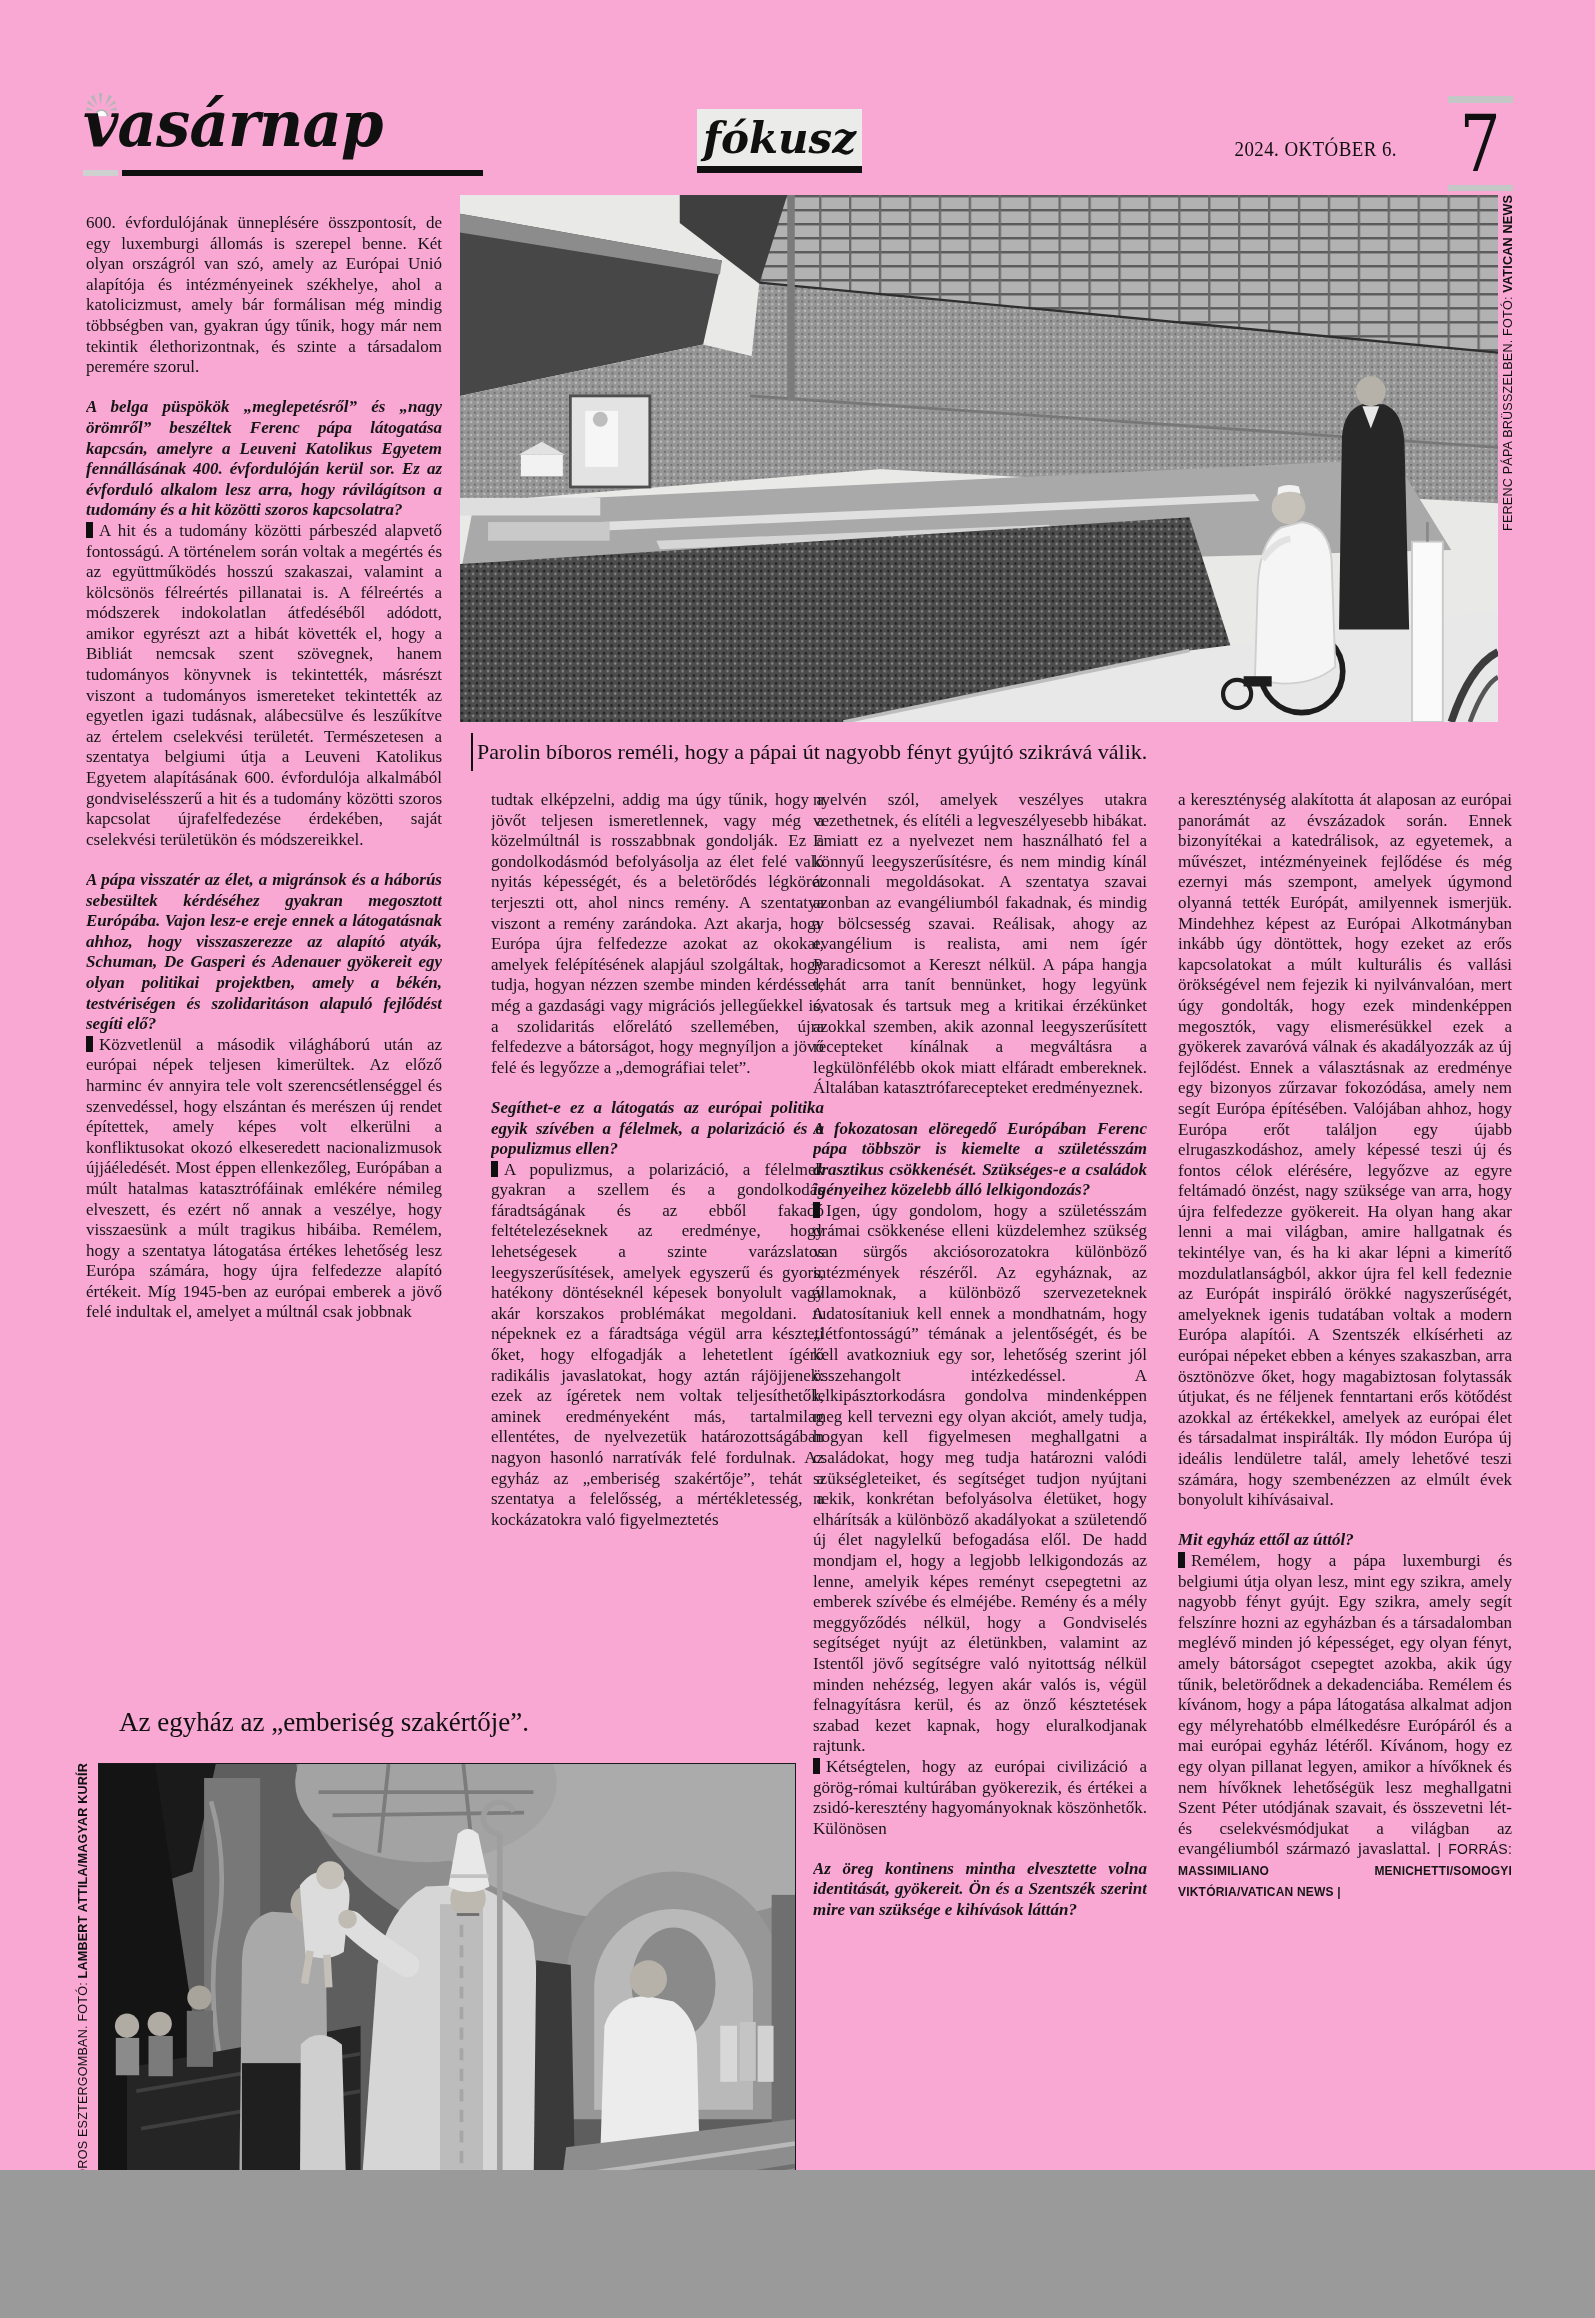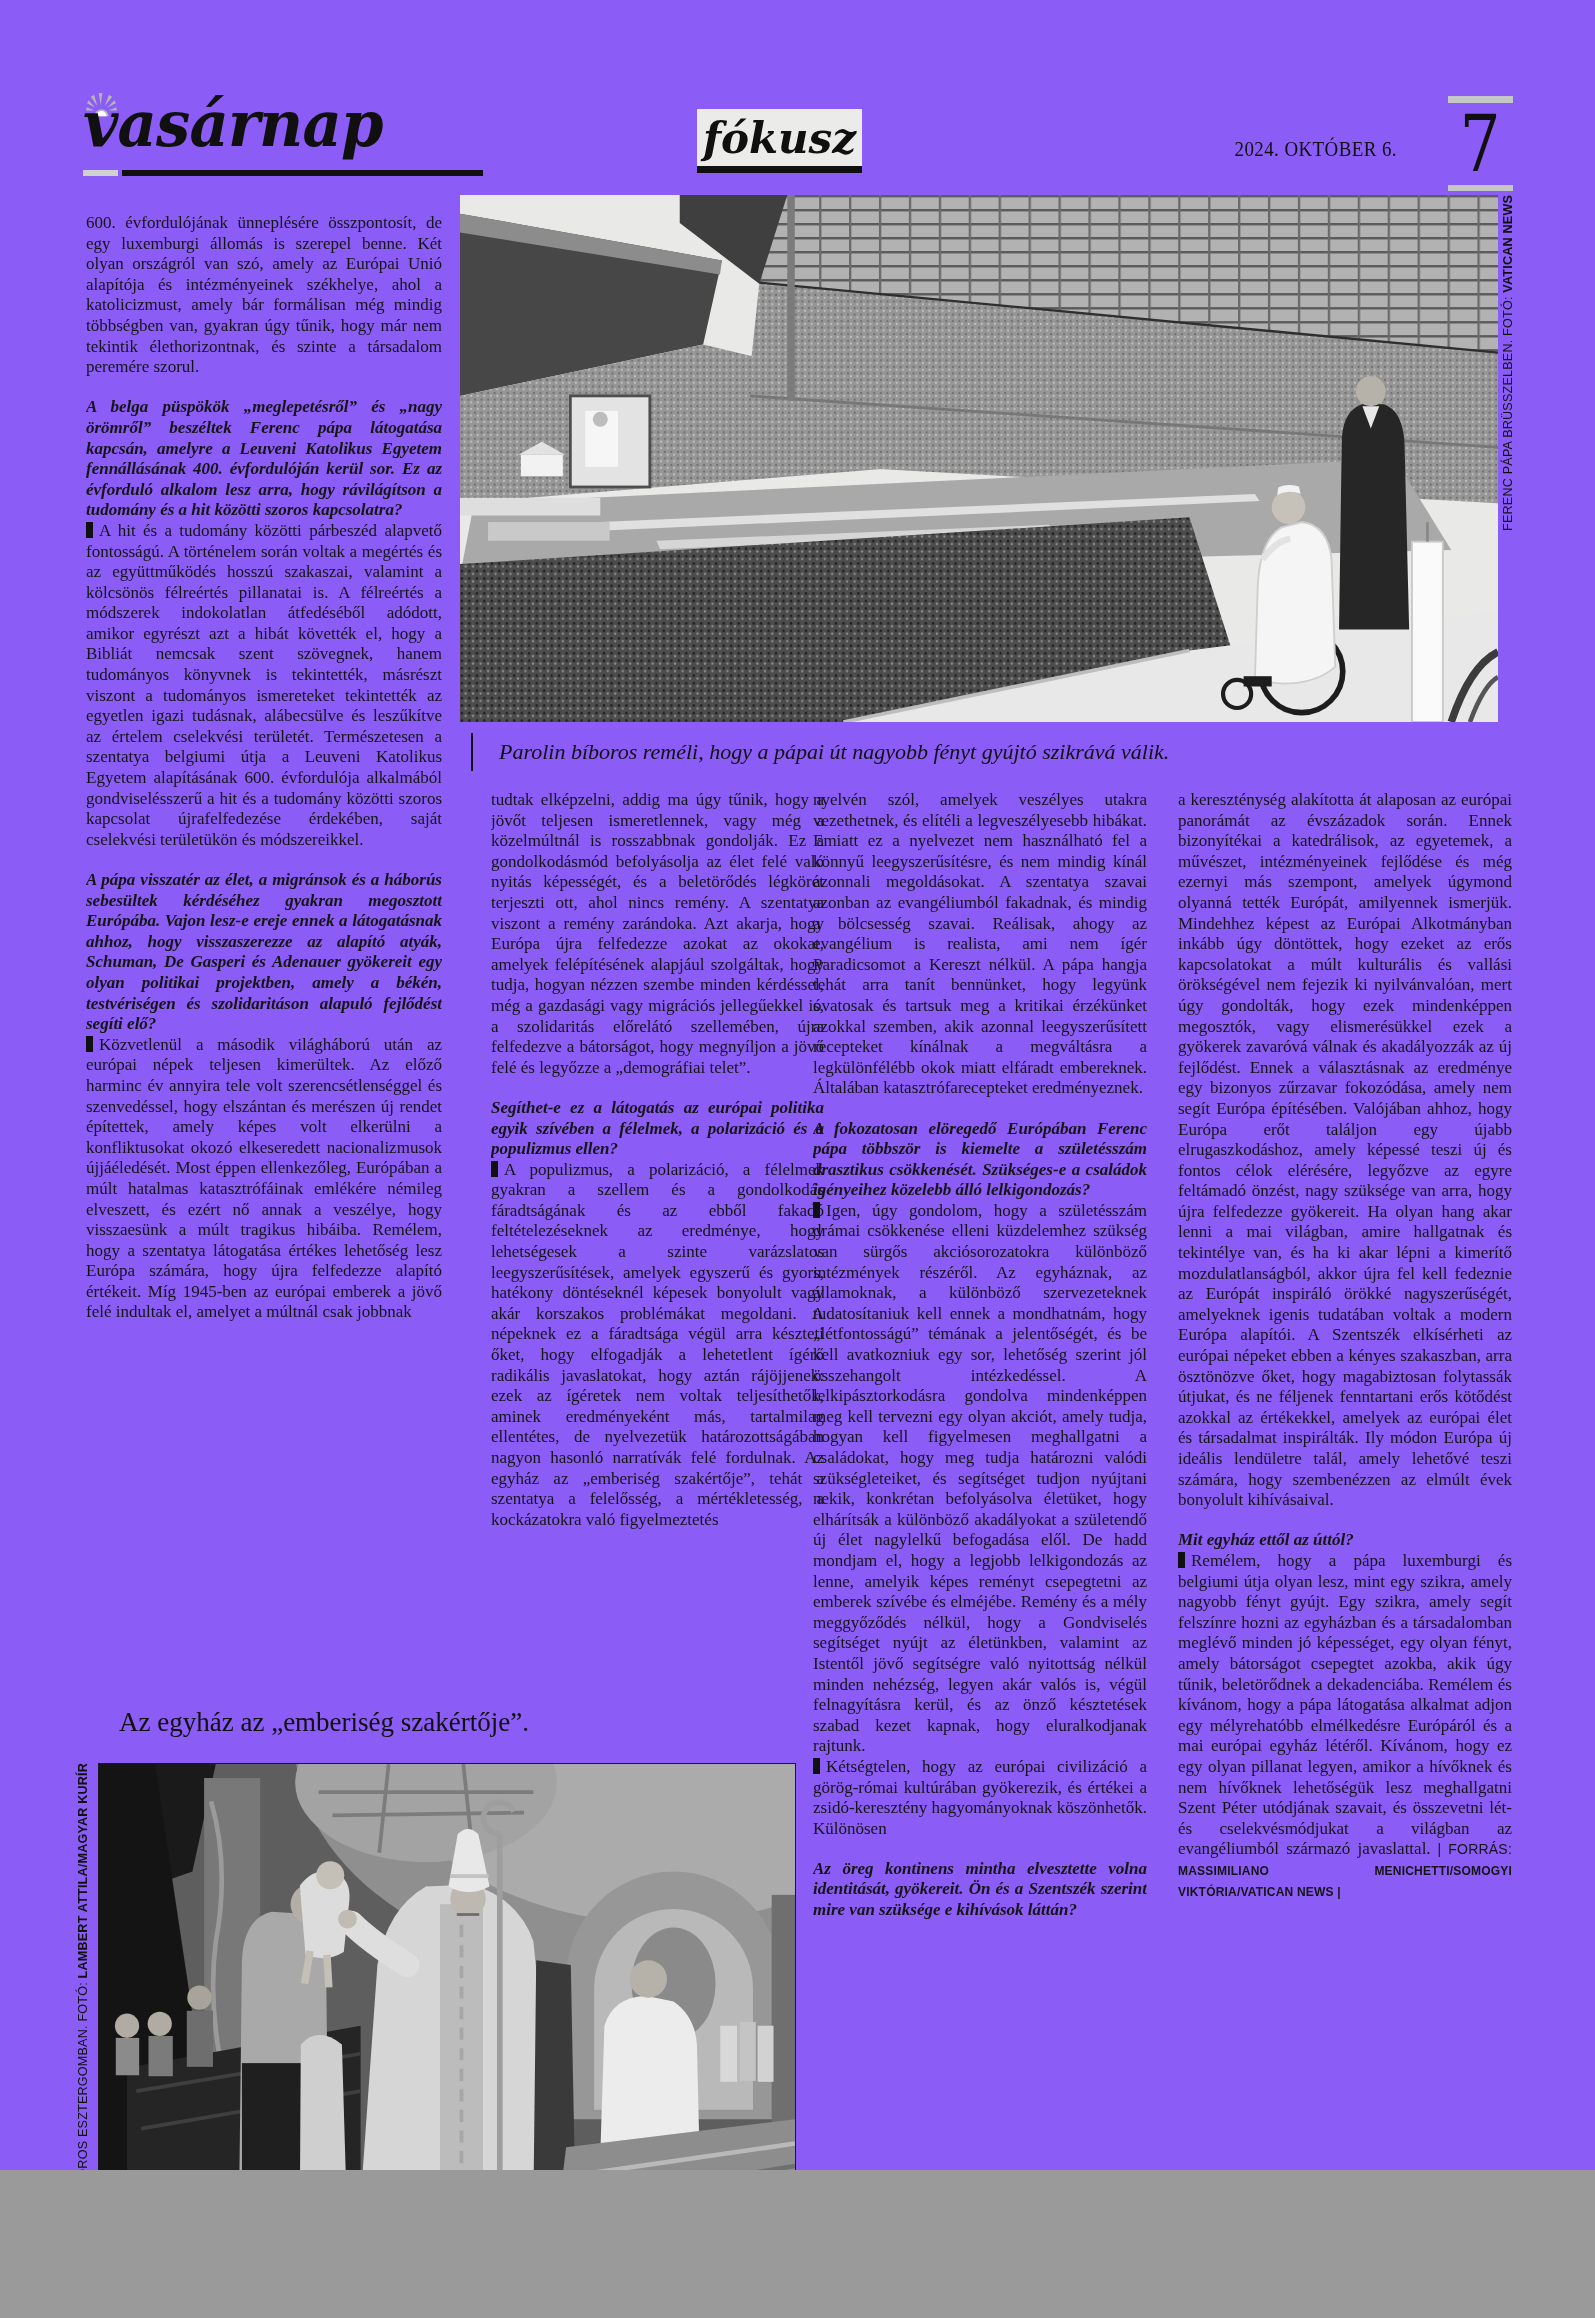--- a/index.html
+++ b/index.html
@@ -1,16 +1,16 @@
 <!DOCTYPE html>
 <html lang="hu" style="font-size:7.5px"><head>
 <meta charset="utf-8">
 <style>
   html,body{margin:0;padding:0;background:#9a9a9a;}
-  .page{position:relative;width:1595px;height:2170px;background:#8b5cf6;overflow:hidden;
+  .page{position:relative;width:1595px;height:2170px;background:#f9a8d4;overflow:hidden;
         font-family:"Liberation Serif", serif;color:#141414;}
 
   
   .masthead{position:absolute;left:83px;top:92px;font-family:"DejaVu Serif", serif;
             font-style:italic;font-weight:bold;font-size:64px;line-height:64px;color:#101010;
             transform:scaleX(.95);transform-origin:left;letter-spacing:-0.9px;}
   .sun-icon{position:absolute;left:86px;top:92px;}
   .mast-rule-gray{position:absolute;left:83px;top:170px;width:35px;height:5.6px;background:#cfd1d0;}
   .mast-rule-black{position:absolute;left:122px;top:170px;width:361px;height:5.6px;background:#101010;}
 
@@ -35,22 +35,22 @@
   .vcredit{position:absolute;display:flex;justify-content:flex-end;
            writing-mode:vertical-rl;transform:rotate(180deg);
            font-family:"Liberation Sans", sans-serif;font-size:12.6px;letter-spacing:0.2px;color:#101010;
            white-space:nowrap;}
   .vcredit b{font-weight:bold;}
   .vcredit-right{left:1501px;top:195px;height:527px;width:17px;}
   .vcredit-left{left:76px;top:1763px;height:437px;width:17px;}
 
   
   .photo-caption{position:absolute;left:471px;top:733px;width:1028px;height:38px;
-                 border-left:2.8px solid #101010;padding-left:26px;display:flex;align-items:center;
-                 font-style:italic;font-size:22px;color:#101010;}
+                 border-left:2.8px solid #101010;padding-left:4px;display:flex;align-items:center;
+                 font-size:22px;color:#101010;}
   .pull-quote{position:absolute;left:119px;top:1699px;width:664px;height:47px;display:flex;align-items:center;
               font-size:27px;color:#101010;}
 
   
   .col{position:absolute;overflow:hidden;font-size:17px;line-height:20.6px;text-align:justify;
        hyphens:auto;-webkit-hyphens:auto;color:#151515;}
   .col-1{left:86px;top:213px;width:356px;height:1468px;}
   .col-2{left:463px;top:790px;width:333px;height:890px;margin-left:28px;}
   .col-3{left:813px;top:790px;width:334px;height:1409px;}
   .col-4{left:1178px;top:790px;width:334px;height:1409px;}

